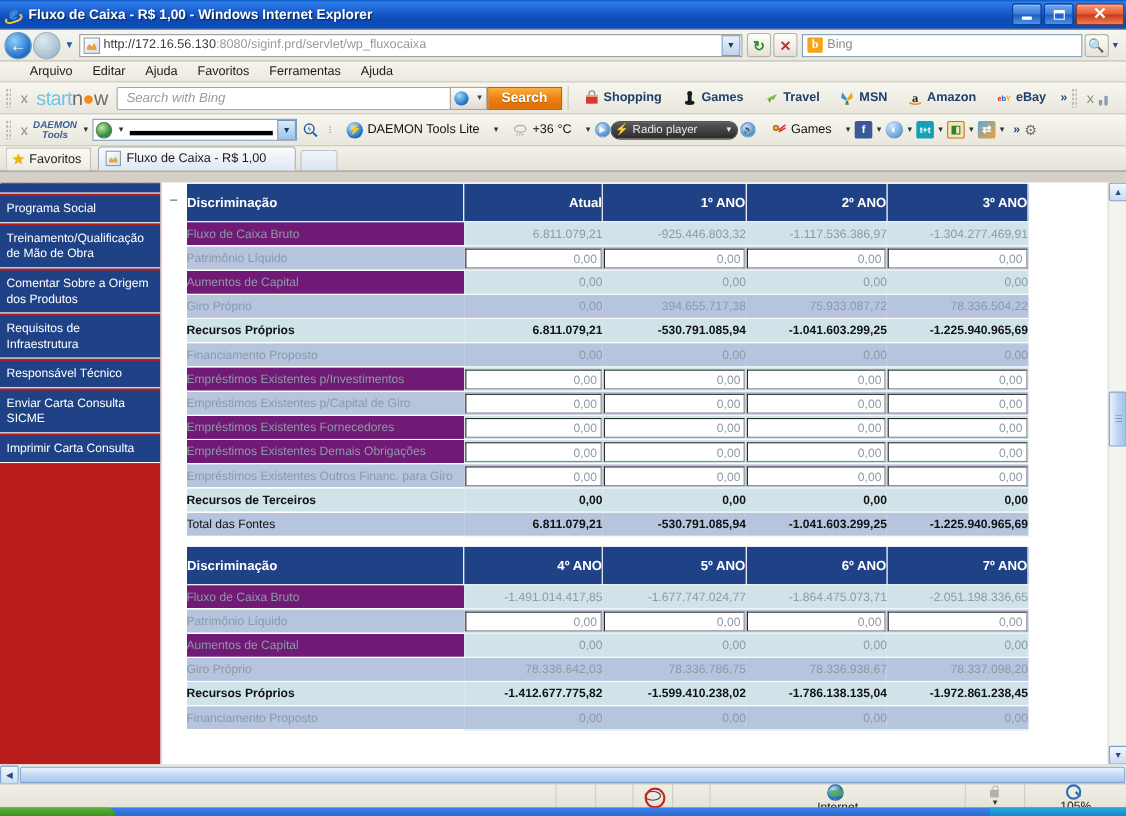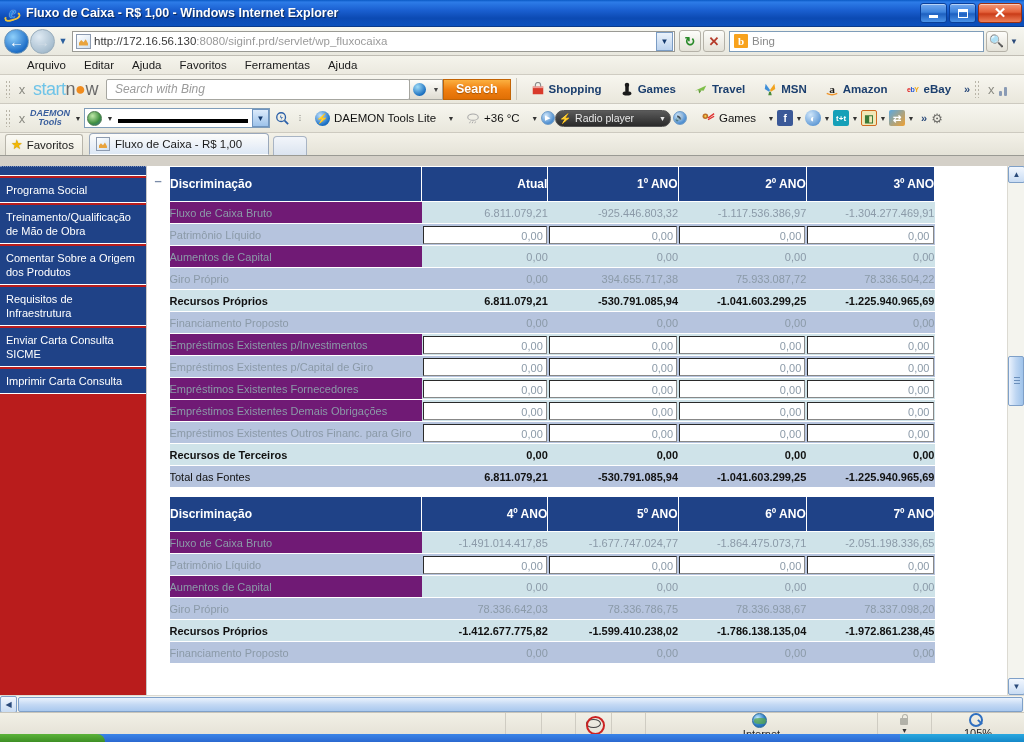--- a/index.html
+++ b/index.html
@@ -603,20 +603,21 @@
   </div>
 
   <div class="content">
 
     <div class="sidebar">
       <div class="side-item partial"></div>
       <div class="side-item">Programa Social</div>
       <div class="side-item">Treinamento/Qualificação de Mão de Obra</div>
       <div class="side-item">Comentar Sobre a Origem dos Produtos</div>
       <div class="side-item">Requisitos de Infraestrutura</div>
+      <div class="side-item">Responsável Técnico</div>
       <div class="side-item">Enviar Carta Consulta SICME</div>
       <div class="side-item">Imprimir Carta Consulta</div>
       <div class="side-rest"></div>
     </div>
 
     <div class="pagebody">
       <div class="collapse-row">
         <div class="collapse-mark">–</div>
         <div id="tables-host">
             <table class="fin">

